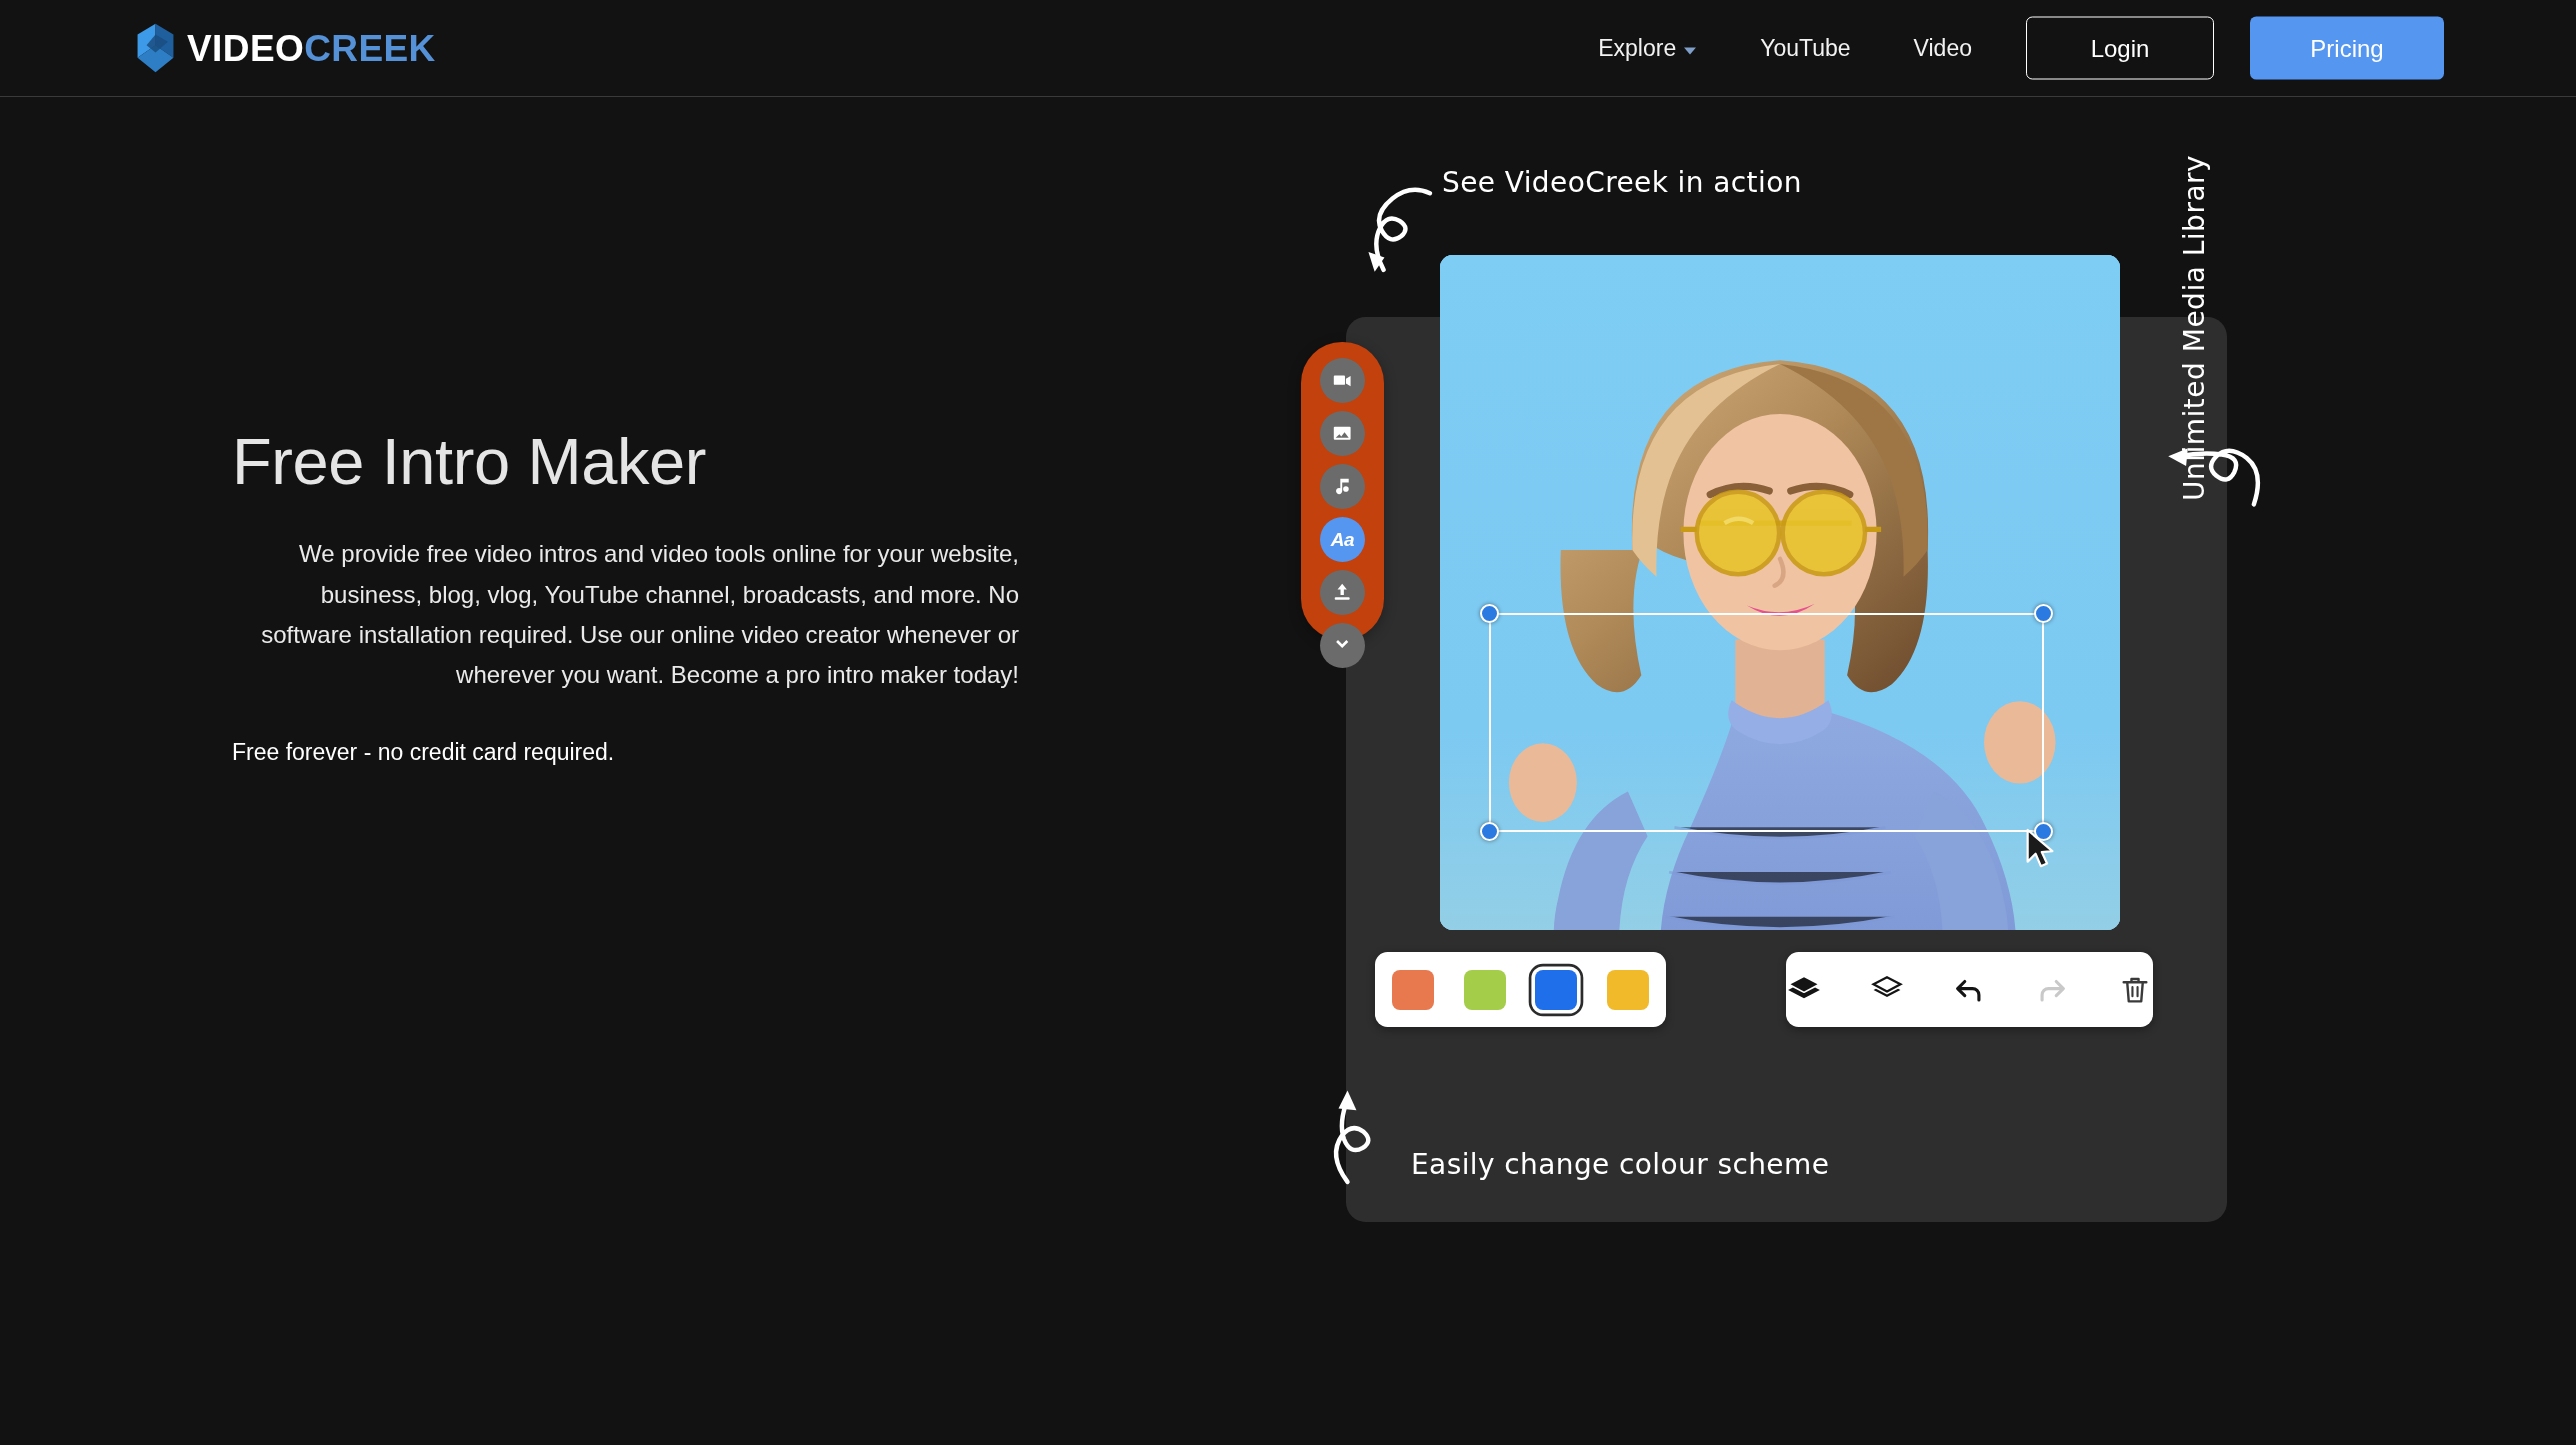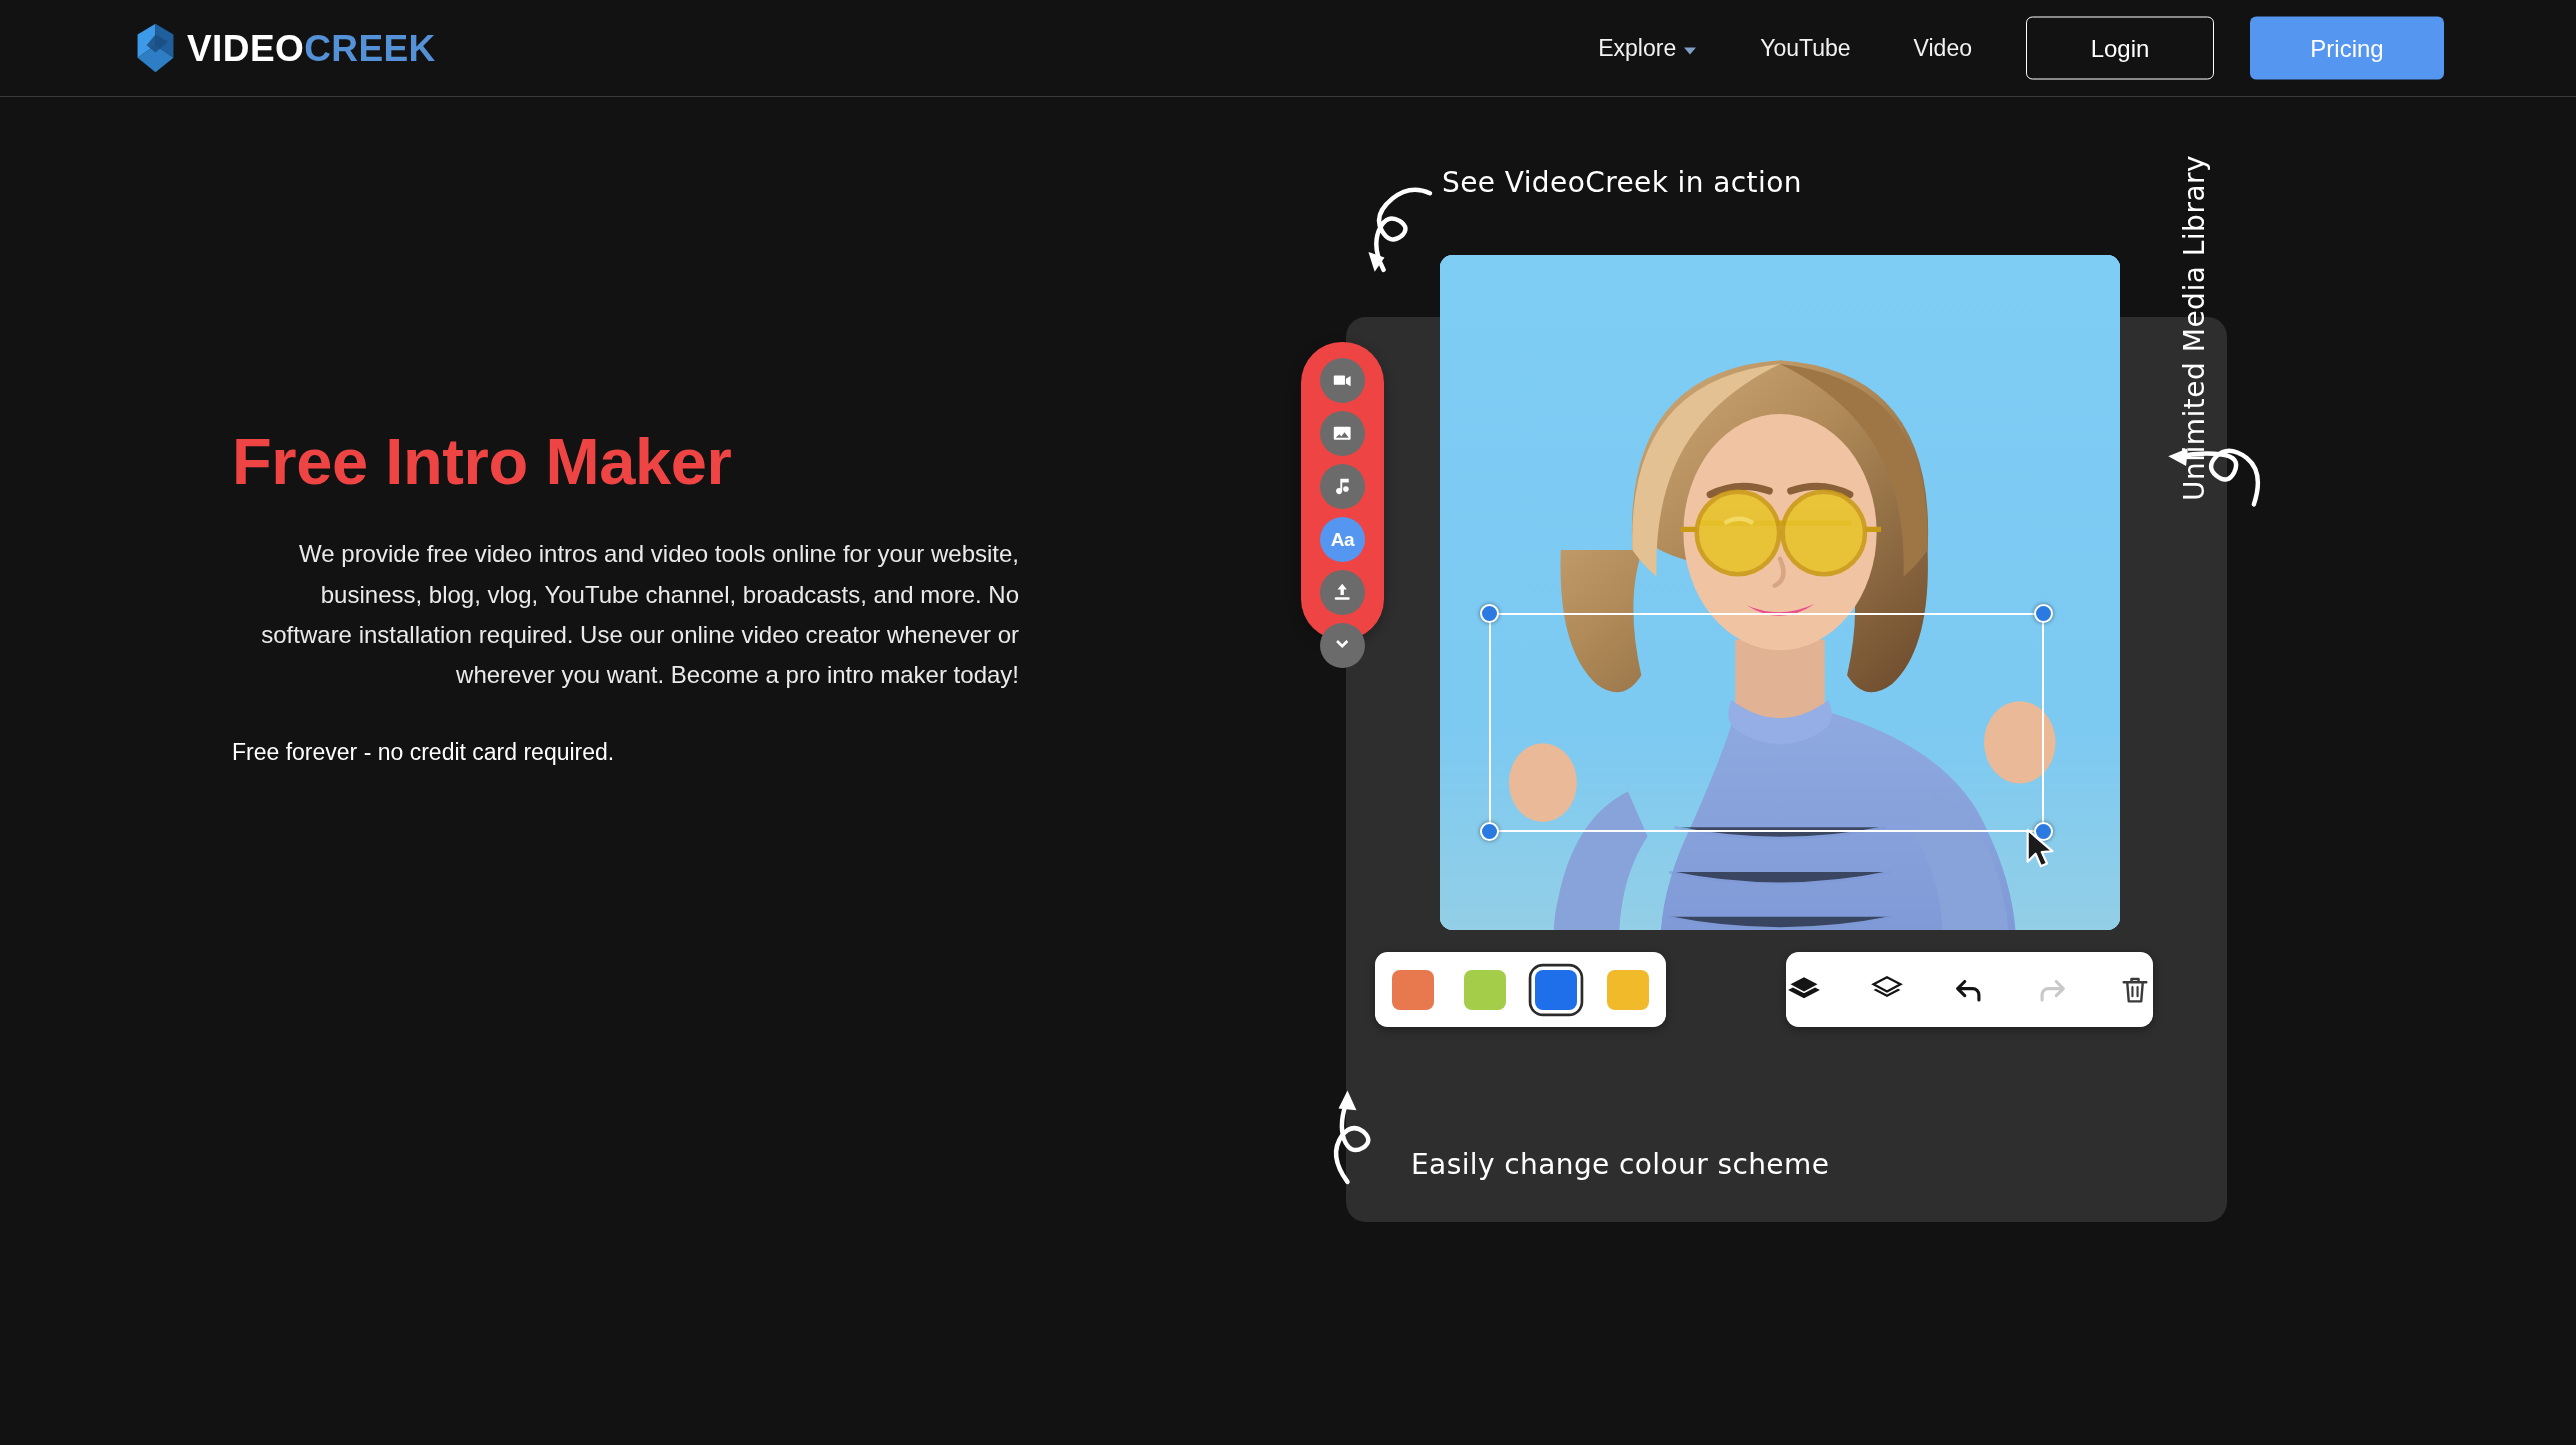--- a/index.html
+++ b/index.html
@@ -65,21 +65,21 @@
     border: none; border-radius: 6.3px;
     background: #5596f0; color: #ffffff;
     font-size: 24px; font-family: inherit;
     display: flex; align-items: center; justify-content: center;
     cursor: pointer; margin-right: 132px;
   }
 
   
   .hero-left { position: absolute; left: 232px; top: 428px; width: 805px; }
   .hero-title {
-    font-size: 65px; font-weight: 700; color: #ef4444;
+    font-size: 65px; font-weight: 400; color: #e5e5e5;
     line-height: 1.05; letter-spacing: -0.4px;
   }
   .hero-para {
     margin-top: 38px; font-size: 24px; color: #eaeaea;
     line-height: 1.68; width: 787px; text-align: right;
   }
   .btn-make {
     margin-top: 45px;
     width: 487px; height: 87px;
     background: #5596f0; color: #ffffff;
@@ -127,24 +127,25 @@
   .h-tl { left: -10.7px; top: -10.7px; }
   .h-tr { right: -10.7px; top: -10.7px; }
   .h-bl { left: -10.7px; bottom: -10.7px; }
   .h-br { right: -10.7px; bottom: -10.7px; }
   .cursor-arrow { position: absolute; right: -12.5px; bottom: -39px; width: 30px; height: 41px; }
 
   
   .tool-rail {
     position: absolute; left: 0px; top: 199px;
     width: 83px; height: 298px;
-    background: #ef4444; border-radius: 41px;
+    background: #c2410c; border-radius: 41px;
     display: flex; flex-direction: column; align-items: center;
     padding-top: 16px; gap: 8px;
     box-shadow: 0 3.6px 12.5px rgba(0,0,0,.3);
+    font-style: italic;
   }
   .tool-btn {
     width: 45px; height: 45px; border-radius: 50%;
     background: #6b6b6b; color: #ffffff;
     display: flex; align-items: center; justify-content: center;
     cursor: pointer; flex: none;
   }
   .tool-btn.active { background: #5596f0; }
   .tool-btn .tt { font-size: 19px; font-weight: 700; letter-spacing: -0.4px; }
   .tool-btn svg { width: 22.4px; height: 22.4px; fill: #ffffff; }

